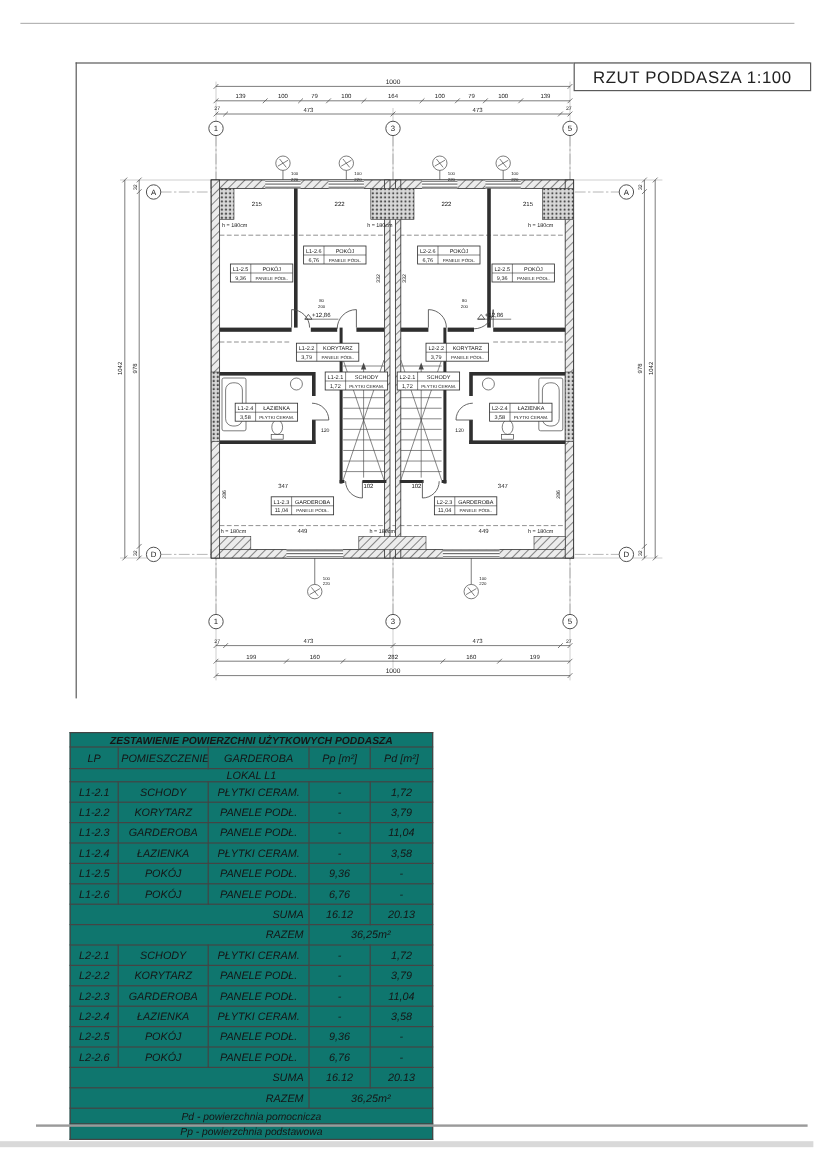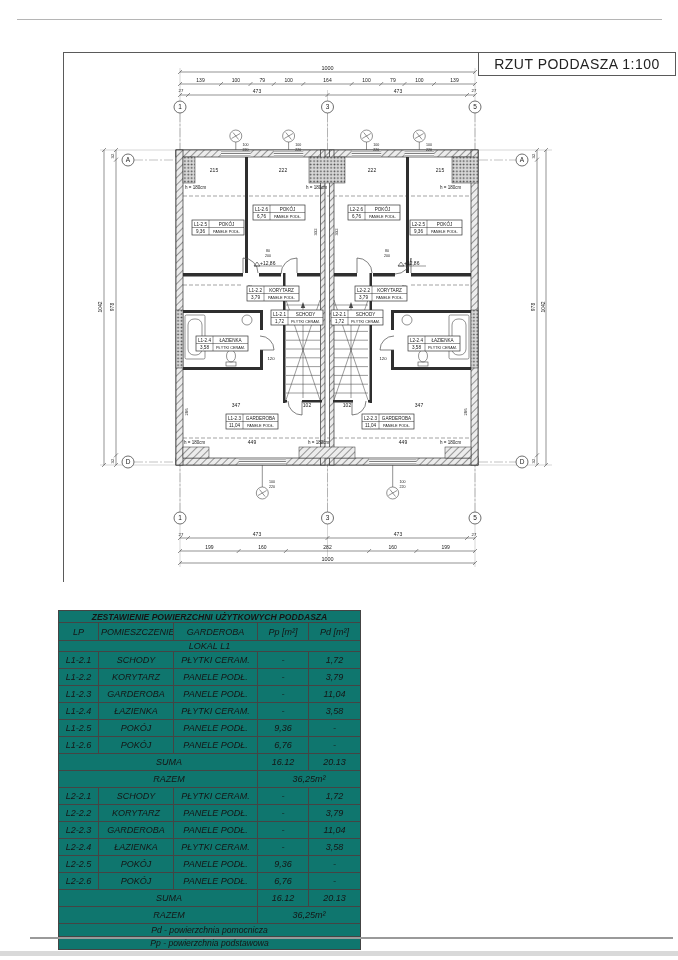--- a/index.html
+++ b/index.html
@@ -10,21 +10,21 @@
   .frame-left{position:absolute;left:63px;top:52px;width:1px;height:530px;background:#5a5a5a;}
   .title-block{position:absolute;left:478px;top:52px;width:196px;height:22px;border:1px solid #5a5a5a;
     display:flex;align-items:center;justify-content:center;font-size:14px;letter-spacing:.5px;color:#222;background:#fff;}
   .plan-svg{position:absolute;left:0;top:0;}
   .area-table{position:absolute;left:58px;top:610px;width:302px;border-collapse:collapse;table-layout:fixed;
     font-size:9px;color:#151515;background:#0f766e;font-style:italic;}
   .area-table td{border:1px solid #444;text-align:center;padding:0 2px;height:16px;overflow:hidden;white-space:nowrap;}
   .area-table td.tt{height:11px;font-weight:bold;font-size:8.6px;}
   .area-table td.hd{height:17px;margin-top:36px;}
   .area-table td.sec{height:10px;}
-  .area-table td.lbl-r{text-align:center;padding-right:4px;padding-left:26px;}
+  .area-table td.lbl-r{text-align:right;padding-right:4px;padding-left:26px;}
   .area-table td.fn{height:12px;font-size:8.6px;}
   .c-lp{width:40px;} .c-pom{width:75px;} .c-pos{width:84px;} .c-pp{width:51px;} .c-pd{width:52px;}
   .scanline-bottom{position:absolute;left:30px;top:937px;width:643px;height:2px;background:#9a9a9a;}
   .scanline-band{position:absolute;left:0;top:951px;width:678px;height:5px;background:#d9d9d9;}
   text{fill:#1a1a1a;}
 </style>
 </head>
 <body>
 
 <div class="page">

